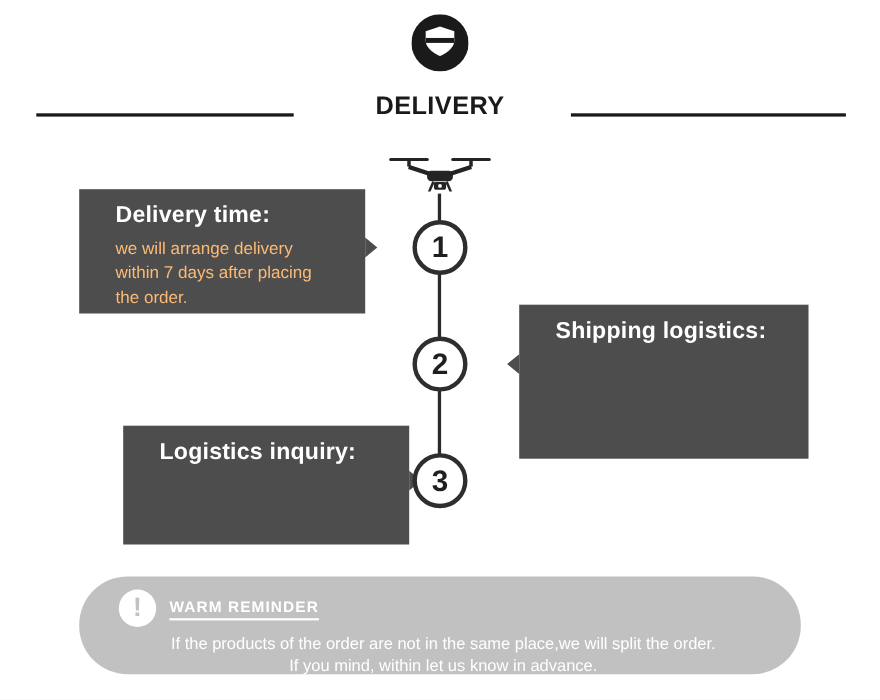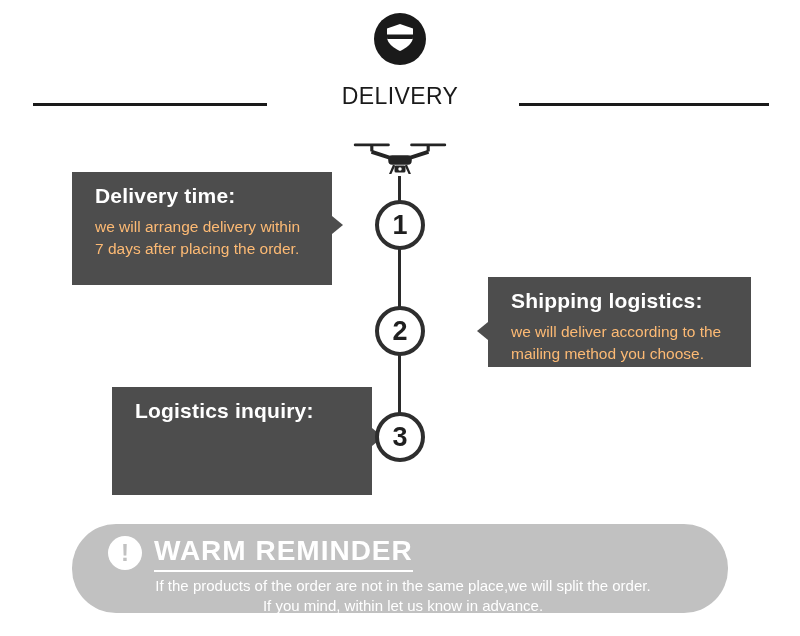--- a/index.html
+++ b/index.html
@@ -11,63 +11,63 @@
   *{margin:0;padding:0;box-sizing:border-box;}
   body{background:#f2f2f2;font-family:"Liberation Sans",sans-serif;}
   .poster{
     position:relative;width:800px;height:636px;background:#fff;
     margin:0 auto;overflow:hidden;
   }
   
   .shield-badge{position:absolute;left:374px;top:13px;width:52px;height:52px;}
   .title{
     position:absolute;left:0;top:84px;width:100%;text-align:center;
-    font-size:23px;font-weight:400;letter-spacing:.4px;line-height:25px;color:var(--ink);
+    font-size:23px;font-weight:700;letter-spacing:.4px;line-height:25px;color:var(--ink);
   }
   .rule{position:absolute;top:103px;height:2.5px;background:var(--ink);}
   .rule-left{left:33px;width:234px;}
   .rule-right{left:519px;width:250px;}
   .drone{position:absolute;left:353px;top:141px;width:94px;height:38px;}
   
   .timeline{position:absolute;left:398px;top:176px;width:3px;height:262px;background:#2a2a2a;z-index:1;}
   .circle{
     position:absolute;left:375px;width:50px;height:50px;border-radius:50%;
     background:#fff;border:4px solid #2e2e2e;z-index:2;
     display:flex;align-items:center;justify-content:center;
     font-size:27px;font-weight:700;color:#1f1f1f;
   }
   .c1{top:200px;} .c2{top:306px;} .c3{top:412px;}
   
   .step-box{
     position:absolute;background:var(--box-bg);color:var(--white);
-    padding:12px 23px;z-index:2;
+    padding:12px 33px;z-index:2;
   }
   .box-1{left:72px;top:172px;width:260px;height:113px;}
-  .box-2{left:488px;top:277px;width:263px;height:90px;}
+  .box-2{left:472px;top:277px;width:263px;height:140px;}
   .box-3{left:72px;top:387px;width:260px;height:108px;margin-left:40px;}
   .step-title{font-size:21px;font-weight:700;letter-spacing:.2px;margin-bottom:8px;}
   .step-body{font-size:15.5px;line-height:1.42;color:#fdba74;}
   .arrow{position:absolute;width:0;height:0;border-top:9px solid transparent;border-bottom:9px solid transparent;}
   .arrow-right{right:-11px;border-left:11px solid var(--box-bg);}
   .arrow-left{left:-11px;border-right:11px solid var(--box-bg);}
   .a1{top:44px;} .a2{top:45px;} .a3{top:41px;}
   
   .banner{
     position:absolute;left:72px;top:524px;width:656px;height:89px;
     background:var(--banner-bg);border-radius:44px;color:var(--white);
     padding:9px 30px 0 36px;
   }
   .banner-head{display:flex;align-items:center;gap:12px;height:40px;margin-bottom:3px;}
   .bang{
     width:34px;height:34px;border-radius:50%;background:var(--white);
     color:var(--banner-bg);font-weight:800;font-size:24px;
     display:flex;align-items:center;justify-content:center;flex:0 0 auto;
   }
   .banner-title{
-    font-size:28px;font-weight:800;letter-spacing:1px;
+    font-size:14px;font-weight:800;letter-spacing:1px;
     border-bottom:2.5px solid var(--white);padding-bottom:3px;
   }
   .banner-line{font-size:15px;line-height:20px;color:var(--white);text-align:center;}
 </style>
 </head>
 <body>
 
 <div class="poster">
 
   <div class="shield-badge">
@@ -108,21 +108,20 @@
 
   <div class="step-box box-1">
     <div class="step-title">Delivery time:</div>
     <div class="step-body">we will arrange delivery within 7 days after placing the order.</div>
     <span class="arrow arrow-right a1"></span>
   </div>
   <div class="circle c1">1</div>
 
   <div class="step-box box-2">
     <div class="step-title">Shipping logistics:</div>
-    <div class="step-body">we will deliver according to the mailing method you choose.</div>
     <span class="arrow arrow-left a2"></span>
   </div>
   <div class="circle c2">2</div>
 
   <div class="step-box box-3">
     <div class="step-title">Logistics inquiry:</div>
     <span class="arrow arrow-right a3"></span>
   </div>
   <div class="circle c3">3</div>
 

